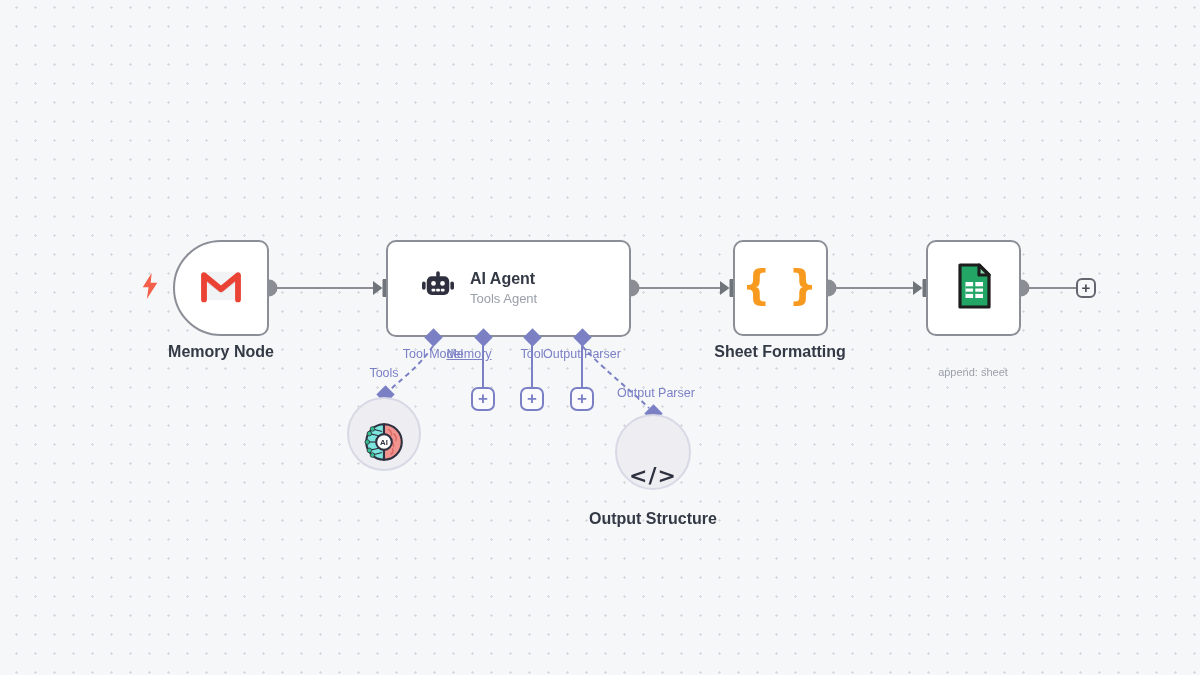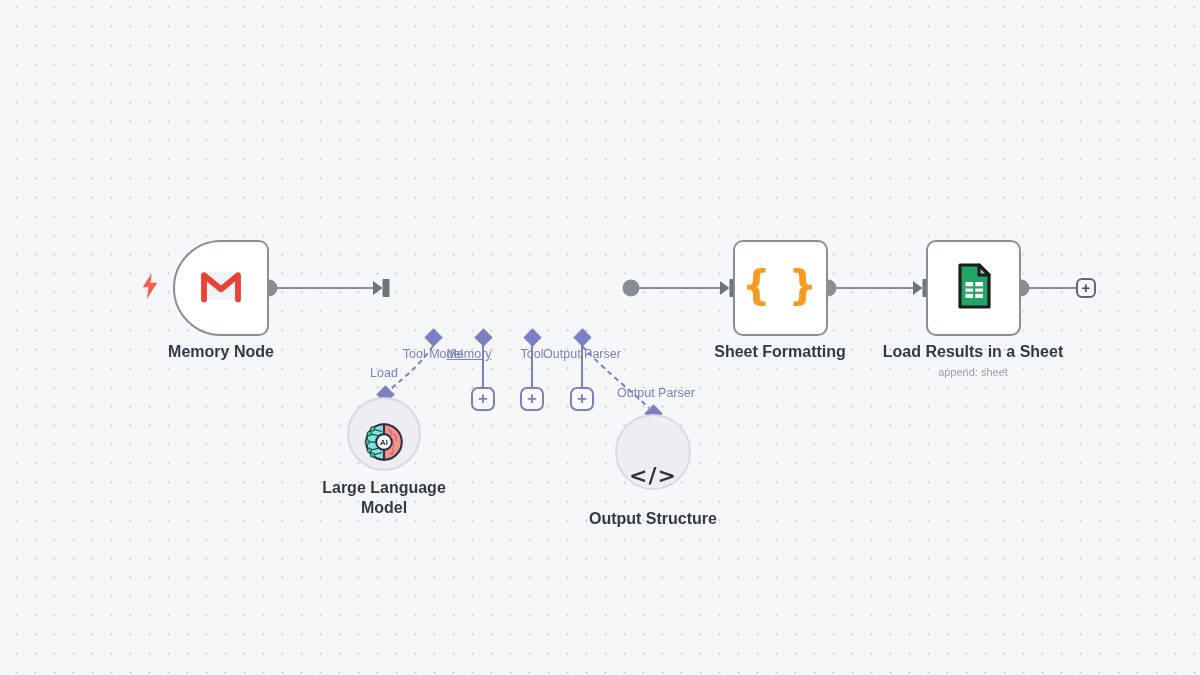--- a/index.html
+++ b/index.html
@@ -104,20 +104,39 @@
     <span>
       <svg width="44" height="34" viewBox="0 0 48 38">
         <rect x="2" y="3" width="44" height="32" rx="2.5" fill="#f1f3f4"></rect>
         <path d="M3 6 L24 23 L45 6 L45 12 L24 28 L3 12 Z" fill="#e4e7ea"></path>
         <path d="M5 34 L5 7 L24 22.5 L43 7 L43 34" stroke="#ea4335" stroke-width="6.5" fill="none" stroke-linejoin="round" stroke-linecap="round"></path>
       </svg>
     </span>
   </div>
   <div class="node-label" style="left:221px;top:343px;">Memory Node</div>
 
+  <div class="node" style="left:386px;top:240px;width:245px;height:97px;justify-content:flex-start;padding-left:32px;">
+    <span>
+      <svg width="36" height="36" viewBox="0 0 32 32" fill="#2e3040">
+        <rect x="14.4" y="2" width="3.2" height="5.5" rx="1.6"></rect>
+        <rect x="6" y="6.5" width="20" height="16.5" rx="4.5"></rect>
+        <rect x="1.8" y="11" width="3.2" height="7.5" rx="1.6"></rect>
+        <rect x="27" y="11" width="3.2" height="7.5" rx="1.6"></rect>
+        <circle cx="12" cy="12.8" r="2.1" fill="#ffffff"></circle>
+        <circle cx="20" cy="12.8" r="2.1" fill="#ffffff"></circle>
+        <rect x="10.3" y="17.6" width="3.3" height="2.5" rx="0.7" fill="#ffffff"></rect>
+        <rect x="14.4" y="17.6" width="3.3" height="2.5" rx="0.7" fill="#ffffff"></rect>
+        <rect x="18.5" y="17.6" width="3.3" height="2.5" rx="0.7" fill="#ffffff"></rect>
+      </svg>
+    </span>
+    <span class="agent-text">
+      <div class="agent-title">AI Agent</div>
+      <div class="agent-subtitle">Tools Agent</div>
+    </span>
+  </div>
 
   <div class="diamond" style="left:426.5px;top:330.5px;"></div>
   <div class="diamond" style="left:476.5px;top:330.5px;"></div>
   <div class="diamond" style="left:525.5px;top:330.5px;"></div>
   <div class="diamond" style="left:575.5px;top:330.5px;"></div>
   <div class="conn-label" style="left:433px;top:347px;">Tool Model</div>
   <div class="conn-label" style="left:469px;top:347px;text-decoration:underline;">Memory</div>
   <div class="conn-label" style="left:532px;top:347px;text-align:right;">Tool</div>
   <div class="conn-label" style="left:582px;top:347px;">Output Parser</div>
 
@@ -135,26 +154,25 @@
       <svg width="42" height="48" viewBox="0 0 40 48">
         <path d="M6 3 h19 l10 10 v32 H6 Z" fill="#23a566" stroke="#1d1d1d" stroke-width="3.2" stroke-linejoin="round"></path>
         <path d="M25 3 l10 10 h-10 Z" fill="#8fd4af" stroke="#1d1d1d" stroke-width="3.2" stroke-linejoin="round"></path>
         <rect x="11.5" y="20" width="17.5" height="16" fill="#ffffff"></rect>
         <line x1="20.2" y1="20" x2="20.2" y2="36" stroke="#23a566" stroke-width="2.2"></line>
         <line x1="11.5" y1="25.4" x2="29" y2="25.4" stroke="#23a566" stroke-width="2.2"></line>
         <line x1="11.5" y1="30.8" x2="29" y2="30.8" stroke="#23a566" stroke-width="2.2"></line>
       </svg>
     </span>
   </div>
-  <div class="node-label" style="left:973px;top:343px;">Load Results in a Sheet</div>
   <div class="node-sublabel" style="left:973px;top:366px;">append: sheet</div>
 
   <div class="endpoint-plus" style="left:1076px;top:278px;">+</div>
 
-  <div class="conn-label" style="left:384px;top:366px;">Load</div>
+  <div class="conn-label" style="left:384px;top:366px;">Tools</div>
   <div class="diamond" style="left:378.5px;top:387.5px;"></div>
   <div class="subnode" style="left:347px;top:397px;width:74px;height:74px;">
     <span>
       <svg width="46" height="46" viewBox="0 0 44 44">
         <path d="M22 5 a17 17 0 0 0 0 34 Z" fill="#7ce5de" stroke="#2f3140" stroke-width="2"></path>
         <path d="M22 5 a17 17 0 0 1 0 34 Z" fill="#f1938e" stroke="#2f3140" stroke-width="2"></path>
         <g stroke="#2f3140" stroke-width="1.1">
           <line x1="20" y1="12" x2="11" y2="9.5"></line>
             <line x1="17" y1="16" x2="8" y2="14"></line>
           <line x1="16" y1="22" x2="6" y2="22"></line>
@@ -172,21 +190,20 @@
           <path d="M26 10 q4 2 3 6"></path>
             <path d="M31 14 q4 3 2 7"></path>
           <path d="M27 20 q5 2 4 7"></path>
             <path d="M30 28 q2 4 -2 6"></path>
         </g>
         <circle cx="22" cy="22" r="7.5" fill="#ffffff" stroke="#2f3140" stroke-width="2"></circle>
         <text x="22" y="25" font-size="7.5" font-weight="bold" text-anchor="middle" fill="#2f3140" font-family="Liberation Sans, sans-serif">AI</text>
       </svg>
     </span>
   </div>
-  <div class="node-label" style="left:384px;top:478px;width:160px;transform:translateX(-50%);white-space:normal;line-height:20px;">Large Language Model</div>
 
   <div class="conn-label" style="left:656px;top:386px;">Output Parser</div>
   <div class="diamond" style="left:646.5px;top:406.5px;"></div>
   <div class="subnode" style="left:615px;top:414px;width:76px;height:76px;">
     <span class="code-glyph">&lt;/&gt;</span>
   </div>
   <div class="node-label" style="left:653px;top:510px;">Output Structure</div>
 
 </div>
 

